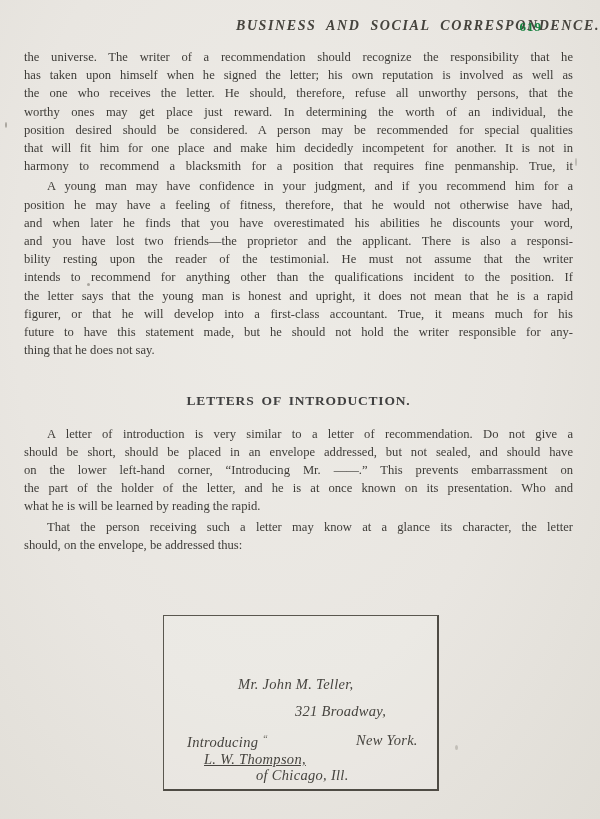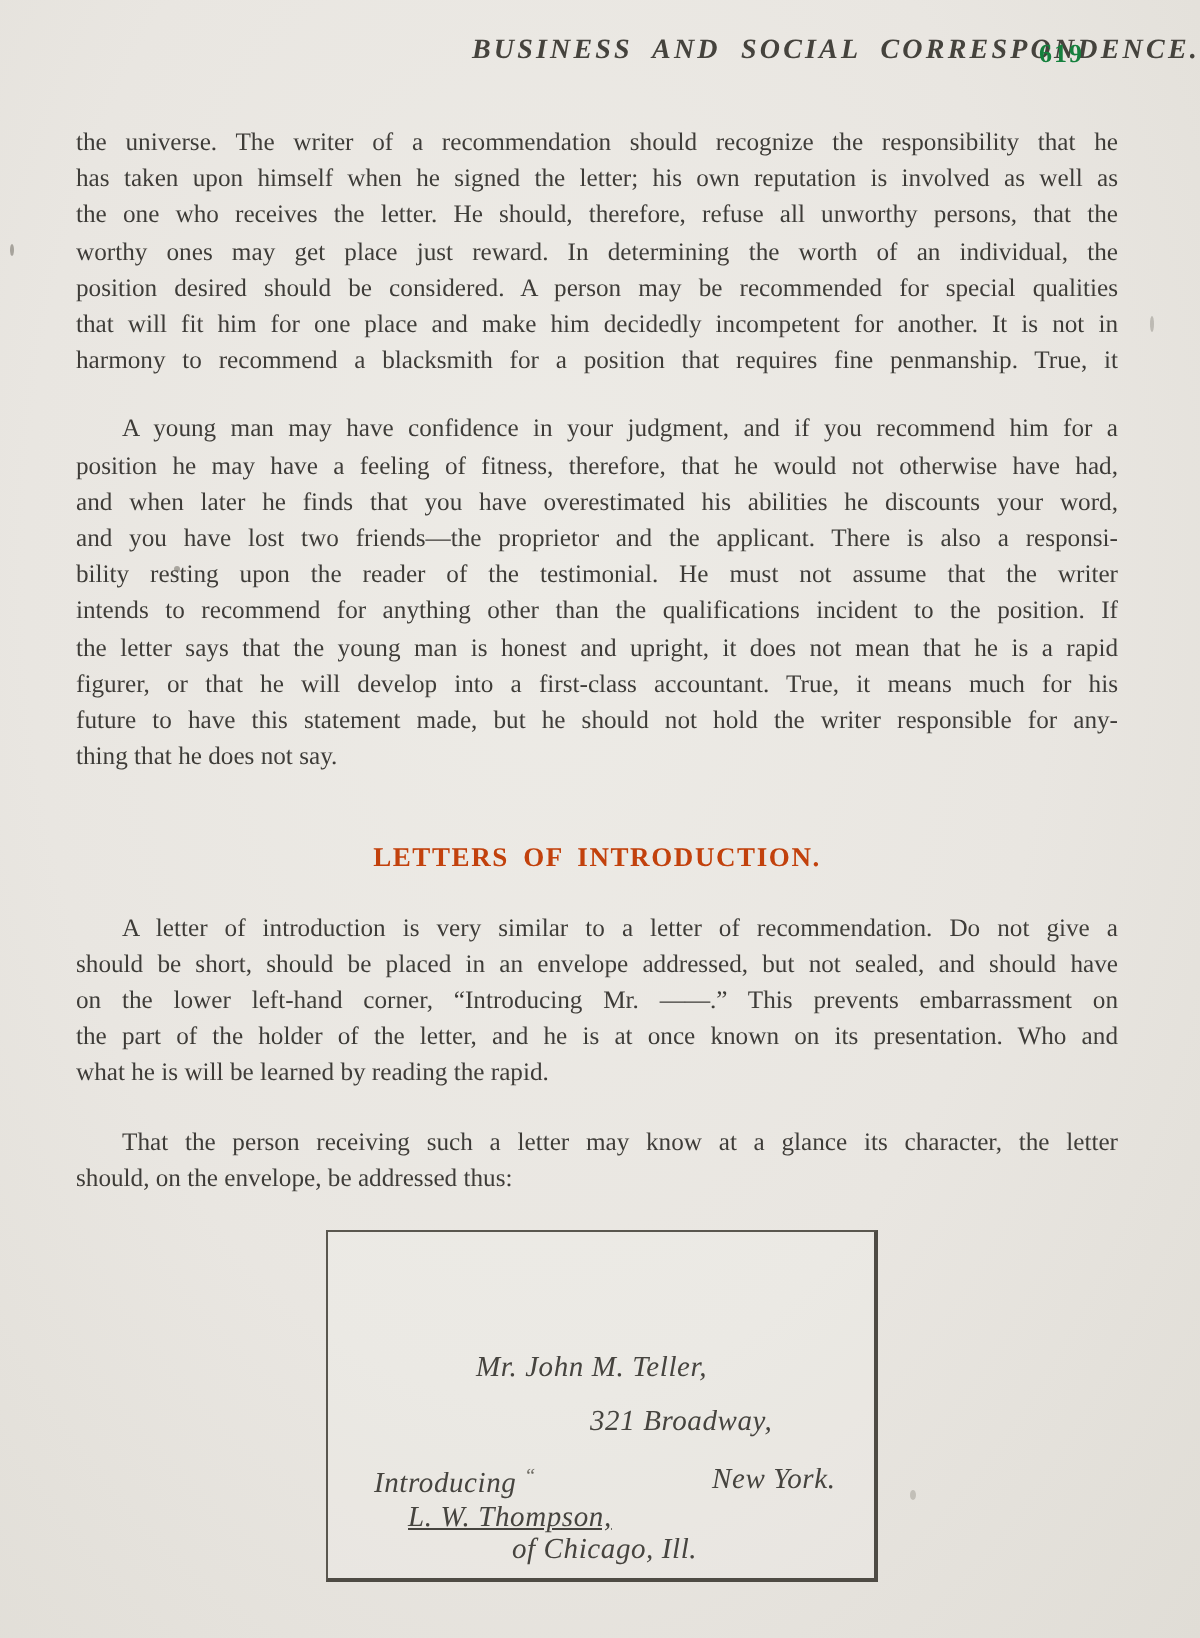--- a/index.html
+++ b/index.html
@@ -30,36 +30,36 @@
     font-size: 13px; font-weight: bold; color: #15803d;
     letter-spacing: 1px;
   }
 
   
   .text-col {
     position: absolute; top: 46px; left: 22px; width: 553px;
     font-size: 12.6px; line-height: 18.2px;
     color: #3e3c38;
   }
-  .para { margin: 16px; }
+  .para { margin: 2px; }
   .line {
     text-align: justify;
     text-align-last: justify;
     overflow: hidden;
     white-space: nowrap;
   }
   .line.last { text-align-last: left; }
   .para.indent .line:first-child { text-indent: 23px; }
 
   .section-heading {
     margin: 33px 0 14px 0;
     text-align: center;
     font-size: 13.5px; font-weight: bold;
     letter-spacing: 0.8px; word-spacing: 3px;
-    color: #c2410c;
+    color: #404040;
   }
 
   
   .envelope {
     position: absolute; left: 163px; top: 615px;
     width: 273px; height: 173px;
     border-top: 1px solid #5a574f;
     border-left: 1px solid #5a574f;
     border-right: 2px solid #4e4b44;
     border-bottom: 2px solid #4e4b44;

